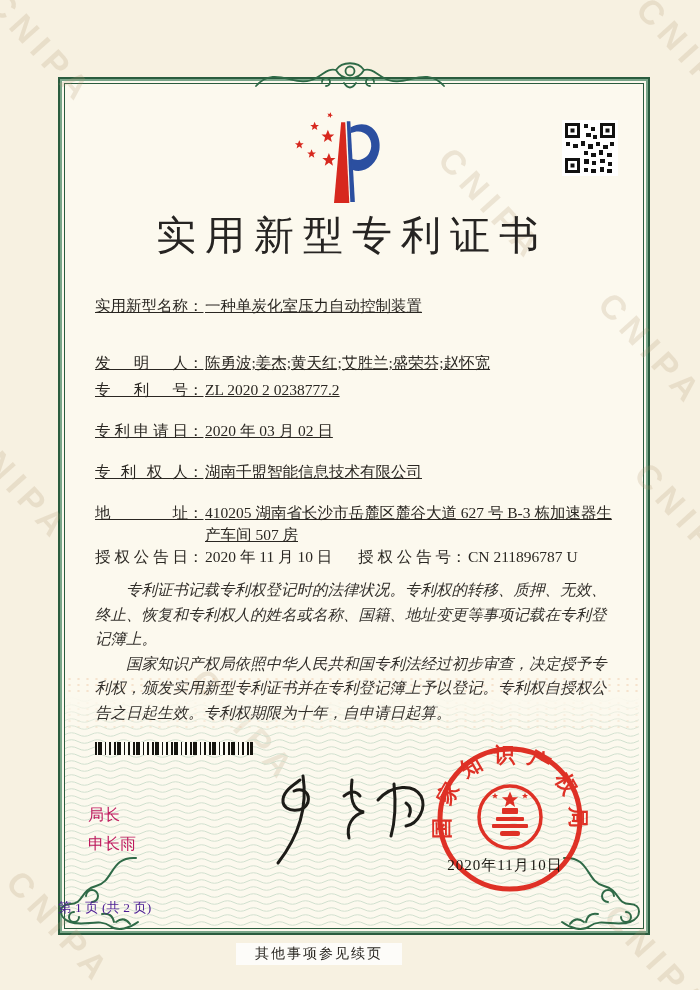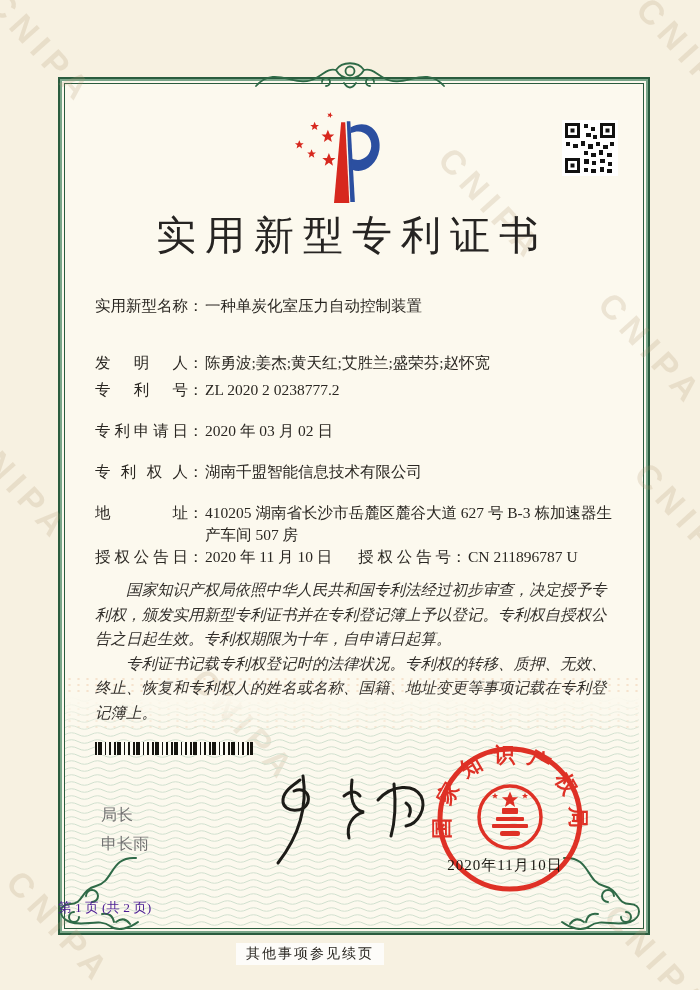--- a/index.html
+++ b/index.html
@@ -26,49 +26,49 @@
              background:linear-gradient(#fcf9ee, rgba(252,249,238,0));}
 
   .orn{position:absolute;z-index:4;}
 
   .cert-no{position:absolute;left:95px;top:119px;font-size:15px;letter-spacing:1px;color:#33302b;z-index:5;}
 
   .title{position:absolute;left:58px;right:54px;top:208px;text-align:center;
          font-size:40px;font-weight:normal;letter-spacing:9px;color:#262422;z-index:5;}
 
   .row{position:absolute;left:95px;right:88px;display:flex;align-items:flex-start;
-       font-size:15.5px;color:#2a2722;z-index:5;line-height:22px;}
+       font-size:15.5px;color:#2a2722;z-index:5;line-height:22px;text-decoration:underline;}
   .lbl{flex:none;width:93px;text-align:justify;text-align-last:justify;}
   .colon{flex:none;width:17px;}
   .val{flex:1;}
   .val-narrow{max-width:418px;}
 
   .grant-pair{position:absolute;display:flex;align-items:flex-end;font-size:15.5px;
               color:#2a2722;z-index:5;line-height:22px;}
 
   .paras{position:absolute;left:95px;width:519px;top:578px;z-index:5;
          font-size:15.5px;line-height:24.5px;color:#33302c;font-style:italic;}
   .paras p{margin:0;text-indent:2em;}
 
   .barcode{position:absolute;left:95px;top:742px;width:158px;height:13px;z-index:5;
            background:repeating-linear-gradient(90deg,
              #16150f 0 2px,#fdfcf4 2px 3px,#16150f 3px 7px,#fdfcf4 7px 10px,
              #16150f 10px 11px,#fdfcf4 11px 14px,#16150f 14px 16px,#fdfcf4 16px 19px);}
 
-  .signer{position:absolute;left:101px;top:800px;z-index:5;font-size:16px;color:#737373;line-height:29px;}
+  .signer{position:absolute;left:88px;top:800px;z-index:5;font-size:16px;color:#be185d;line-height:29px;}
   .signature{position:absolute;left:258px;top:770px;z-index:5;overflow:visible;}
 
   .seal{position:absolute;left:431px;top:740px;z-index:6;}
   .seal-date{position:absolute;left:429px;top:856px;width:152px;text-align:center;z-index:7;
              font-size:15px;letter-spacing:1px;color:#17150f;}
 
   .page-info{position:absolute;left:58px;right:76px;top:899px;text-align:left;
              font-size:13.5px;color:#4c1d95;z-index:5;}
   .cont-note{position:absolute;left:236px;top:943px;z-index:5;font-size:14px;color:#2a2722;
-             background:rgba(255,255,255,0.78);padding:2px 10px;letter-spacing:2px;}
+             background:rgba(255,255,255,0.78);padding:2px 19px;letter-spacing:2px;}
 
   .qr{position:absolute;left:562px;top:120px;z-index:5;}
   .logo{position:absolute;left:283px;top:106px;z-index:5;}
 </style>
 </head>
 <body>
 
 <div class="page">
 
   <span class="wm" style="left:-28px;top:28px">CNIPA</span>
@@ -225,22 +225,22 @@
     <span class="colon">：</span>
     <span class="val">2020 年 11 月 10 日</span>
   </div>
   <div class="grant-pair" style="left:358px;top:546px">
     <span class="lbl" style="width:93px">授权公告号</span>
     <span class="colon">：</span>
     <span class="val">CN 211896787 U</span>
   </div>
 
   <div class="paras">
+    <p>专利证书记载专利权登记时的法律状况。专利权的转移、质押、无效、终止、恢复和专利权人的姓名或名称、国籍、地址变更等事项记载在专利登记簿上。</p>
     <p>国家知识产权局依照中华人民共和国专利法经过初步审查，决定授予专利权，颁发实用新型专利证书并在专利登记簿上予以登记。专利权自授权公告之日起生效。专利权期限为十年，自申请日起算。</p>
-    <p>专利证书记载专利权登记时的法律状况。专利权的转移、质押、无效、终止、恢复和专利权人的姓名或名称、国籍、地址变更等事项记载在专利登记簿上。</p>
   </div>
 
   <div class="barcode"></div>
 
   <div class="signer">
     <div>局长</div>
     <div>申长雨</div>
   </div>
 
   <svg class="signature" width="175" height="100" viewBox="0 0 175 100">

